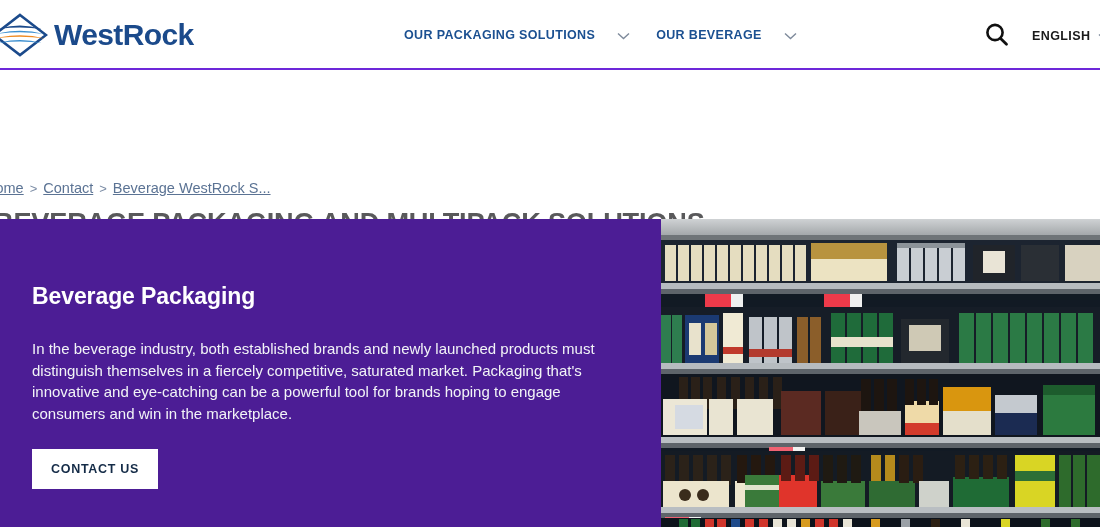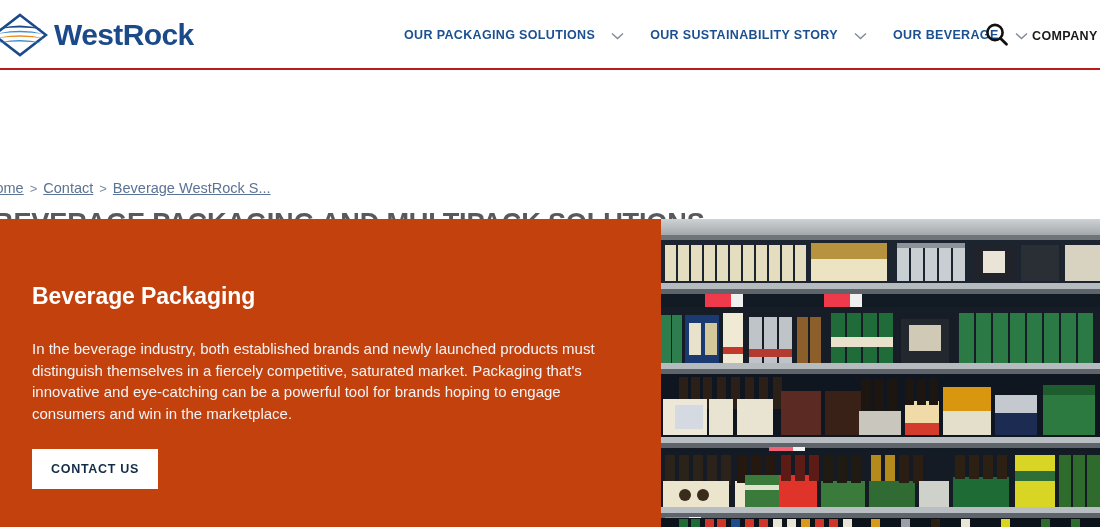--- a/index.html
+++ b/index.html
@@ -8,21 +8,21 @@
     overflow: hidden;
     background: #ffffff;
     font-family: "Liberation Sans", sans-serif;
   }
 
   
   .header {
     position: relative;
     height: 70px;
     background: #ffffff;
-    border-bottom: 2px solid #b91c1c;
+    border-bottom: 2px solid #6d28d9;
     display: flex;
     align-items: center;
   }
   .logo-wrap {
     position: absolute;
     left: -8px; top: 13px;
     display: flex; align-items: center;
     gap: 6px;
   }
   .logo-mark { width: 56px; height: 44px; display: block; }
@@ -33,21 +33,21 @@
     letter-spacing: -0.6px;
     line-height: 1;
     white-space: nowrap;
   }
   .nav {
     position: absolute;
     left: 404px; top: 26px;
     display: flex; align-items: center;
   }
   .nav-item {
-    display: flex; align-items: center; gap: 16px;
+    display: flex; align-items: center; gap: 22px;
     margin-right: 26px;
     cursor: pointer;
     white-space: nowrap;
   }
   .nav-label {
     font-size: 12.5px;
     font-weight: bold;
     color: #1b5091;
     letter-spacing: 0.35px;
   }
@@ -104,21 +104,21 @@
     left: 1004px; top: 179px;
     display: flex; align-items: center; gap: 9px;
     cursor: pointer; white-space: nowrap;
   }
   .contact-top-label { font-size: 15px; color: #3a6ba5; }
 
   
   .hero {
     position: relative;
     height: 308px;
-    background: #c2410c;
+    background: #4c1d95;
     overflow: hidden;
   }
   .hero-copy { position: absolute; left: 32px; top: 64px; width: 600px; }
   .hero-title {
     font-size: 23px; font-weight: bold; color: #ffffff;
     letter-spacing: -0.1px; margin-bottom: 28px;
   }
   .hero-body {
     font-size: 15px; line-height: 21.5px; color: #f2f4f7;
     width: 580px;
@@ -154,28 +154,20 @@
         <path d="M3 25.5 Q28 19 53 25.5 Q28 22 3 25.5 Z" fill="#ef8a22"></path>
         <path d="M6 30 Q28 24 50 30 Q28 27 6 30 Z" fill="#3c8fd0"></path>
       </svg>
     </span>
     <span class="logo-text">WestRock</span>
   </div>
 
   <div class="nav">
     <div class="nav-item">
       <span class="nav-label">OUR PACKAGING SOLUTIONS</span>
-      <span class="chev">
-        <svg width="13" height="8" viewBox="0 0 13 8">
-            <path d="M1 1.5 L6.5 6.5 L12 1.5" fill="none" stroke="#7e8a9b" stroke-width="1.4"></path>
-          </svg>
-      </span>
-    </div>
-    <div class="nav-item">
-      <span class="nav-label">OUR SUSTAINABILITY STORY</span>
       <span class="chev">
         <svg width="13" height="8" viewBox="0 0 13 8">
             <path d="M1 1.5 L6.5 6.5 L12 1.5" fill="none" stroke="#7e8a9b" stroke-width="1.4"></path>
           </svg>
       </span>
     </div>
     <div class="nav-item">
       <span class="nav-label">OUR BEVERAGE</span>
       <span class="chev">
         <svg width="13" height="8" viewBox="0 0 13 8">
@@ -188,21 +180,21 @@
   <div class="search-btn">
     <span>
       <svg width="30" height="30" viewBox="0 0 30 30">
         <circle cx="13" cy="12.5" r="7.6" fill="none" stroke="#111111" stroke-width="2.6"></circle>
         <line x1="18.6" y1="18.4" x2="24.5" y2="24.3" stroke="#111111" stroke-width="2.8" stroke-linecap="round"></line>
       </svg>
     </span>
   </div>
 
   <div class="lang">
-    <span class="lang-label">COMPANY</span>
+    <span class="lang-label">ENGLISH</span>
     <span class="chev">
       <svg width="13" height="8" viewBox="0 0 13 8">
           <path d="M1 1.5 L6.5 6.5 L12 1.5" fill="none" stroke="#7e8a9b" stroke-width="1.4"></path>
         </svg>
     </span>
   </div>
 </div>
 
 <div class="subhead">
 

